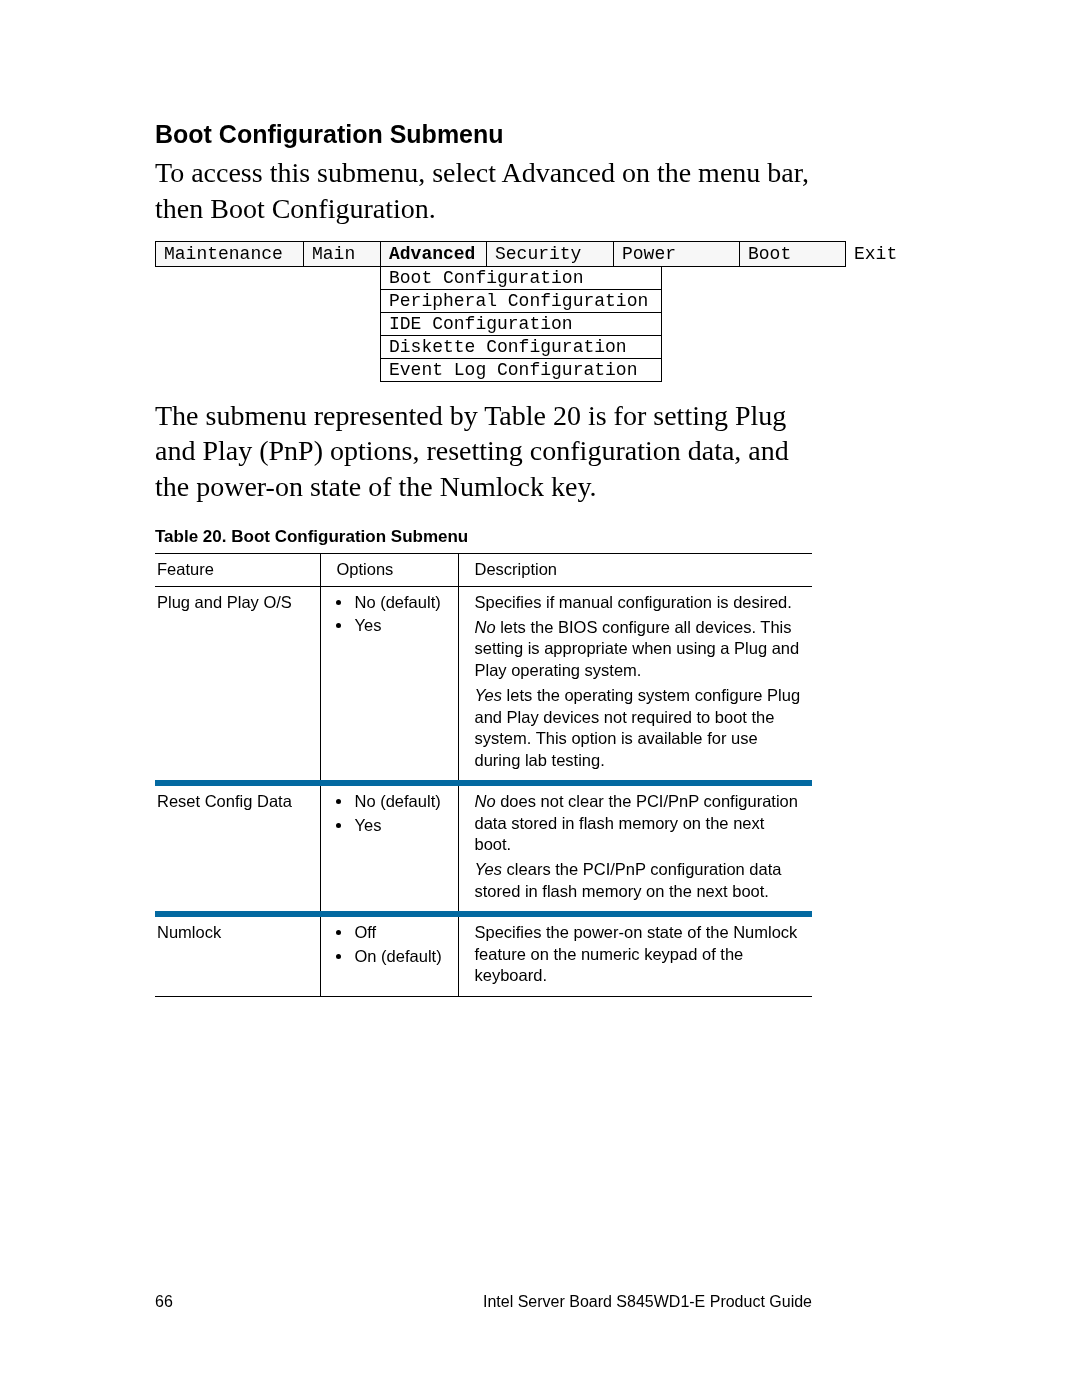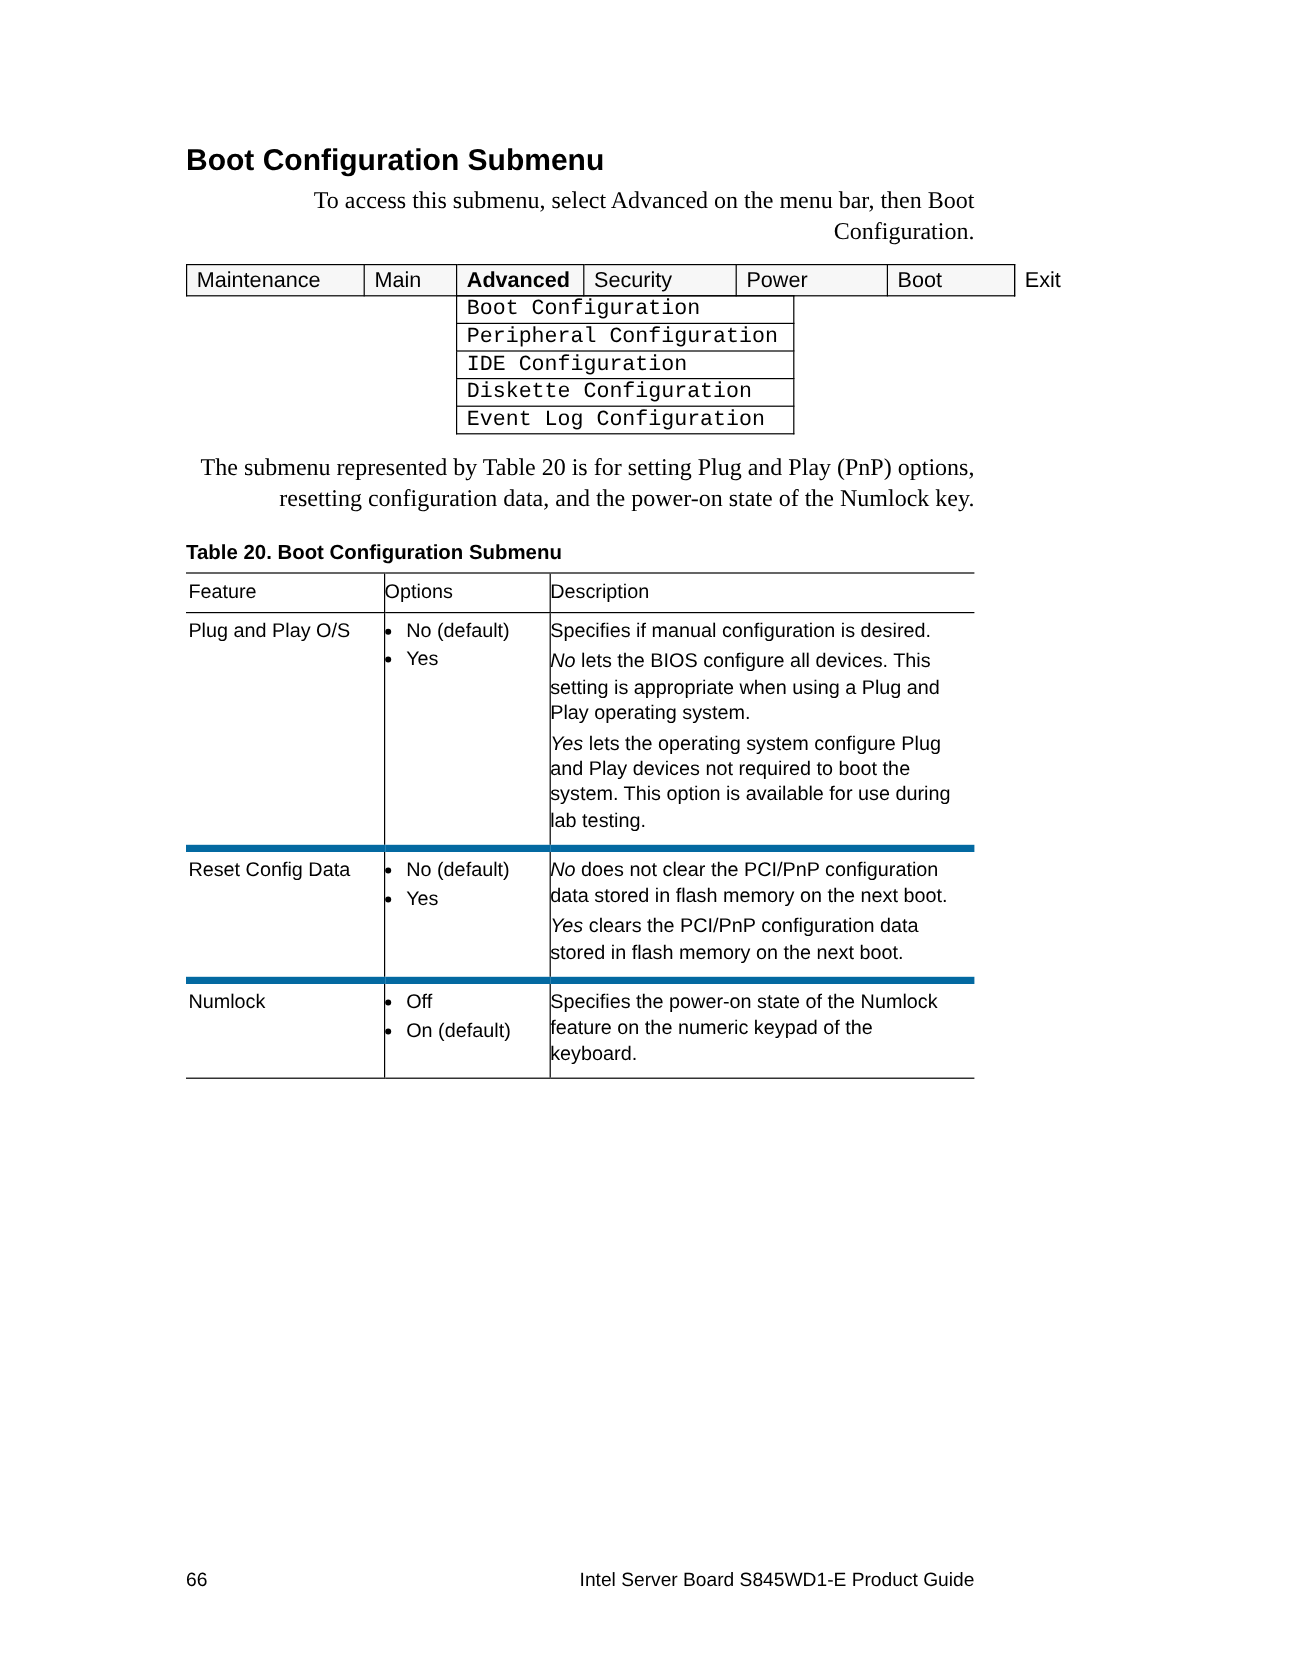--- a/index.html
+++ b/index.html
@@ -16,37 +16,36 @@
     box-sizing: border-box;
     padding: 120px 140px 0 155px;
   }
   h2.section-heading {
     font-family: Arial, Helvetica, sans-serif;
     font-weight: bold;
     font-size: 25px;
     margin: 0 0 6px 0;
   }
   p.body {
-    font-size: 20px;
+    font-size: 28px;
     line-height: 1.28;
     margin: 0 0 14px 0;
-    text-align: right;
   }
   .indent {
     margin-left: 0;
   }
   
   .menubar {
     border-collapse: collapse;
     width: 100%;
     table-layout: fixed;
   }
   .menubar td {
     border: 1px solid #000;
-    font-family: Liberation Sans, sans-serif;
+    font-family: Liberation Mono, monospace;
     font-size: 18px;
     padding: 2px 8px;
     background: #f7f7f7;
     white-space: nowrap;
   }
   .menubar td.active {
     font-weight: bold;
   }
   .submenu-wrap {
     margin-top: -1px;
@@ -89,21 +88,21 @@
     vertical-align: top;
   }
   table.feature td {
     border-bottom: 6px solid #0369a1;
     padding: 5px 8px 5px 2px;
     vertical-align: top;
   }
   table.feature th + th,
   table.feature td + td {
     border-left: 1px solid #000;
-    padding-left: 0;
+    padding-left: 16px;
   }
   table.feature tr:last-child td {
     border-bottom: 1.5px solid #000;
   }
   .opt-list {
     margin: 0;
     padding-left: 16px;
     list-style: disc;
   }
   .opt-list li {
@@ -111,21 +110,21 @@
     padding-left: 2px;
   }
   .desc p {
     margin: 0 0 4px 0;
   }
   .italic { font-style: italic; }
   .footer {
     position: absolute;
     left: 155px;
     right: 140px;
-    bottom: 70px;
+    bottom: 86px;
     font-family: Arial, Helvetica, sans-serif;
     font-size: 16px;
     display: flex;
     justify-content: space-between;
   }
 </style>
 </head>
 <body>
 
 <div class="page">

